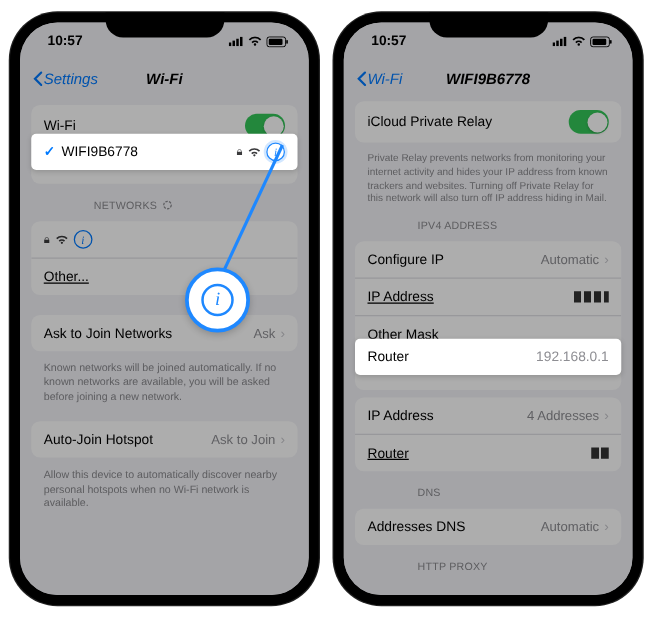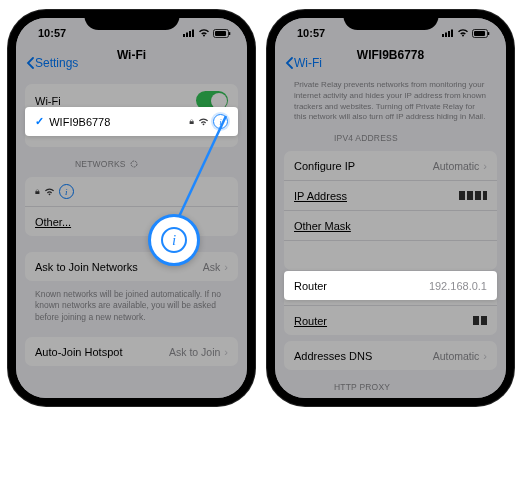--- a/index.html
+++ b/index.html
@@ -9,21 +9,21 @@
     font-family: -apple-system, "Helvetica Neue", Arial, sans-serif;
     width: 530px;
     height: 500px;
     box-sizing: border-box;
     display: flex;
     gap: 12px;
     position: relative;
   }
   .phone {
     width: 247px;
-    height: 396px;
+    height: 474px;
     background: #000;
     border-radius: 38px;
     padding: 8px;
     box-sizing: border-box;
     position: relative;
     box-shadow: 0 0 0 1px #222;
   }
   .screen {
     width: 100%;
     height: 100%;
@@ -58,22 +58,24 @@
     align-items: center;
     padding: 0 16px 0 22px;
     font-size: 11px;
     font-weight: 600;
     color: #000;
   }
   .status-icons { display: flex; gap: 3px; align-items: center; }
   .nav {
     height: 30px;
     display: flex;
+    align-items: center;
     padding: 0 10px;
     position: relative;
+    font-style: italic;
   }
   .back {
     color: #007aff;
     font-size: 12px;
     display: flex;
     align-items: center;
     gap: 1px;
   }
   .nav-title {
     position: absolute;
@@ -251,20 +253,21 @@
     </div>
     <div class="footer-label">Known networks will be joined automatically. If no known networks are available, you will be asked before joining a new network.</div>
 
     <div class="group" style="margin-top:10px">
       <div class="row">
         <span class="label">Auto-Join Hotspot</span>
         <span class="val">Ask to Join</span>
         <span class="chev">›</span>
       </div>
     </div>
+    <div class="footer-label">Allow this device to automatically discover nearby personal hotspots when no Wi-Fi network is available.</div>
 
   </div>
 
   <div class="highlight" style="left:17px; top:97px; width:193px; height:15px;">
     <span class="check">✓</span>
     <span class="label" style="flex:1;font-weight:500">WIFI9B6778</span>
     <span class="wifi-icons">
       <span style="font-size:9px">🔒︎</span>
       <svg width="11" height="8" viewBox="0 0 12 8">
           <path d="M6 7.5a1 1 0 100-2 1 1 0 000 2zM3.2 4.5a4 4 0 015.6 0l-1 1a2.6 2.6 0 00-3.6 0zM1 2.3a7 7 0 0110 0l-1 1a5.6 5.6 0 00-8 0z" fill="#3a3a3c"></path>
@@ -301,20 +304,26 @@
     <div class="nav">
       <span class="back">
         <svg width="8" height="12" viewBox="0 0 8 12">
             <path d="M7 1L2 6l5 5" stroke="#007aff" stroke-width="1.8" fill="none" stroke-linecap="round"></path>
           </svg>
         <span>Wi-Fi</span>
       </span>
       <span class="nav-title">WIFI9B6778</span>
     </div>
 
+    <div class="group" style="margin-top:3px">
+      <div class="row">
+        <span class="label">iCloud Private Relay</span>
+        <span class="toggle"></span>
+      </div>
+    </div>
     <div class="footer-label" style="font-size:8px">Private Relay prevents networks from monitoring your internet activity and hides your IP address from known trackers and websites. Turning off Private Relay for this network will also turn off IP address hiding in Mail.</div>
 
     <div class="header-label">IPV4 ADDRESS</div>
     <div class="group">
       <div class="row">
         <span class="label">Configure IP</span>
         <span class="val">Automatic</span>
         <span class="chev">›</span>
       </div>
       <div class="row">
@@ -332,20 +341,21 @@
         <span class="label">IP Address</span>
         <span class="val">4 Addresses</span>
         <span class="chev">›</span>
       </div>
       <div class="row">
         <span class="label">Router</span>
         <span class="msk s"></span>
       </div>
     </div>
 
+    <div class="header-label">DNS</div>
     <div class="group">
       <div class="row">
         <span class="label">Addresses DNS</span>
         <span class="val">Automatic</span>
         <span class="chev">›</span>
       </div>
     </div>
 
     <div class="header-label">HTTP PROXY</div>
 

